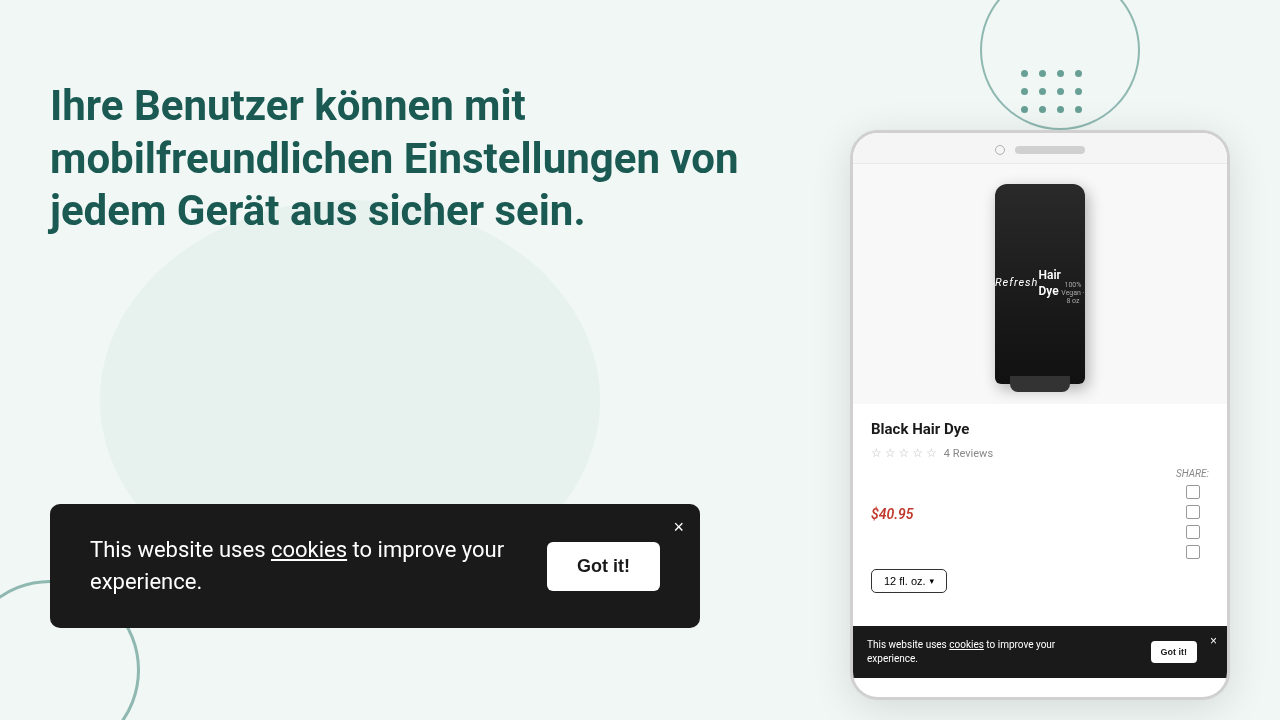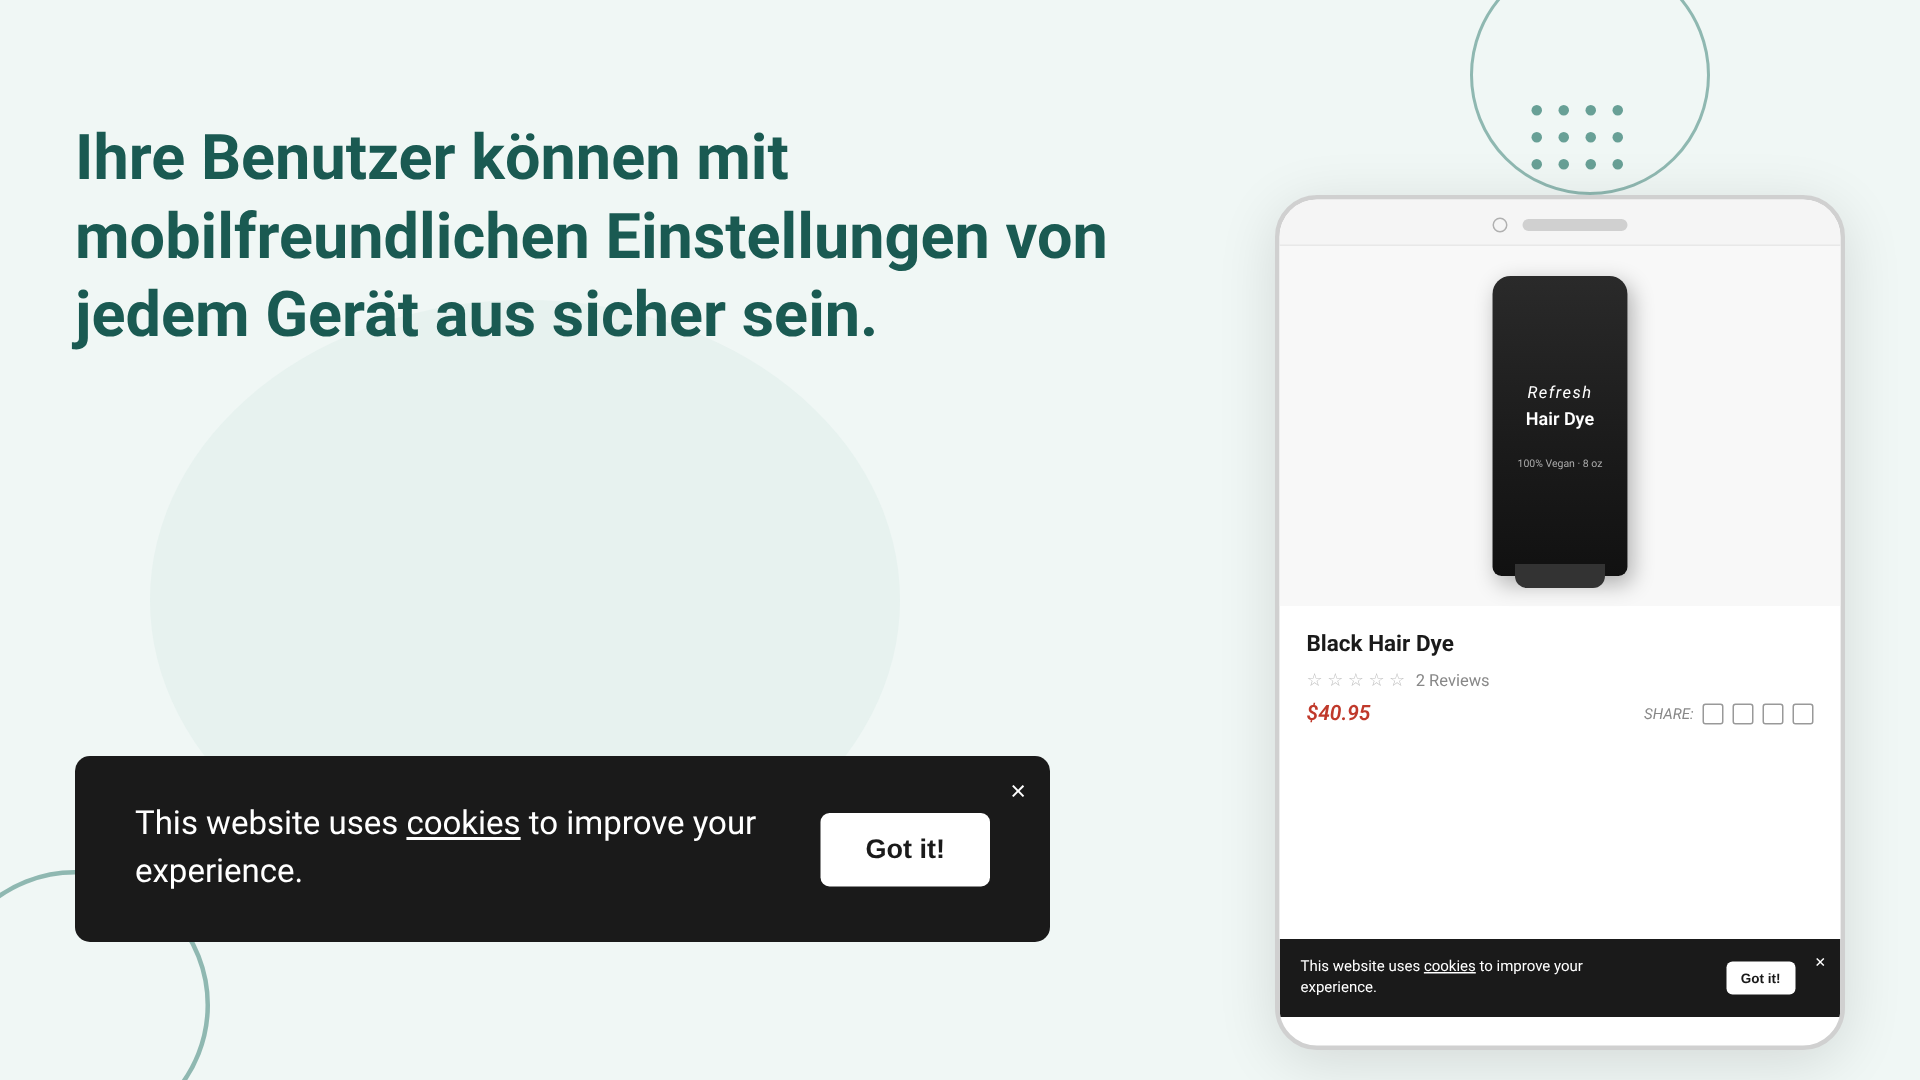--- a/index.html
+++ b/index.html
@@ -192,21 +192,21 @@
       position: relative;
     }
 
     .product-tube {
       width: 90px;
       height: 200px;
       background: linear-gradient(180deg, #2a2a2a 0%, #1a1a1a 60%, #111 100%);
       border-radius: 12px 12px 6px 6px;
       position: relative;
       display: flex;
-      flex-direction: column;
+      flex-direction: row;
       align-items: center;
       justify-content: center;
       box-shadow: 3px 5px 15px rgba(0,0,0,0.3);
     }
 
     .product-tube::after {
       content: '';
       position: absolute;
       bottom: -8px;
       left: 50%;
@@ -282,20 +282,21 @@
       font-size: 14px;
       font-weight: 600;
     }
 
     .product-share {
       display: flex;
       align-items: center;
       gap: 6px;
       font-size: 10px;
       color: #888;
+      flex-direction: column;
     }
 
     .share-icon {
       width: 14px;
       height: 14px;
       border: 1.5px solid #999;
       border-radius: 2px;
       display: inline-block;
     }
 
@@ -422,32 +423,38 @@
     </div>
 
     <div class="product-info">
       <div class="product-title">Black Hair Dye</div>
       <div class="product-stars">
         <span class="star">☆</span>
         <span class="star">☆</span>
         <span class="star">☆</span>
         <span class="star">☆</span>
         <span class="star">☆</span>
-        <span class="reviews-count">2 Reviews</span>
+        <span class="reviews-count">4 Reviews</span>
       </div>
       <div class="product-price-row">
         <span class="product-price">$40.95</span>
         <div class="product-share">
           <span>SHARE:</span>
           <span class="share-icon"></span>
           <span class="share-icon"></span>
           <span class="share-icon"></span>
           <span class="share-icon"></span>
         </div>
       </div>
+      <div class="product-size-selector">
+        <button class="size-btn">
+          <span>12 fl. oz.</span>
+          <span class="chevron">▾</span>
+        </button>
+      </div>
     </div>
 
     <div class="cookie-banner-small">
       <button class="close-btn-small">×</button>
       <p class="small-text">
         <span>This website uses </span><a class="cookies-link">cookies</a><span> to improve your experience.</span>
       </p>
       <button class="small-got-it">Got it!</button>
     </div>
   </div>

